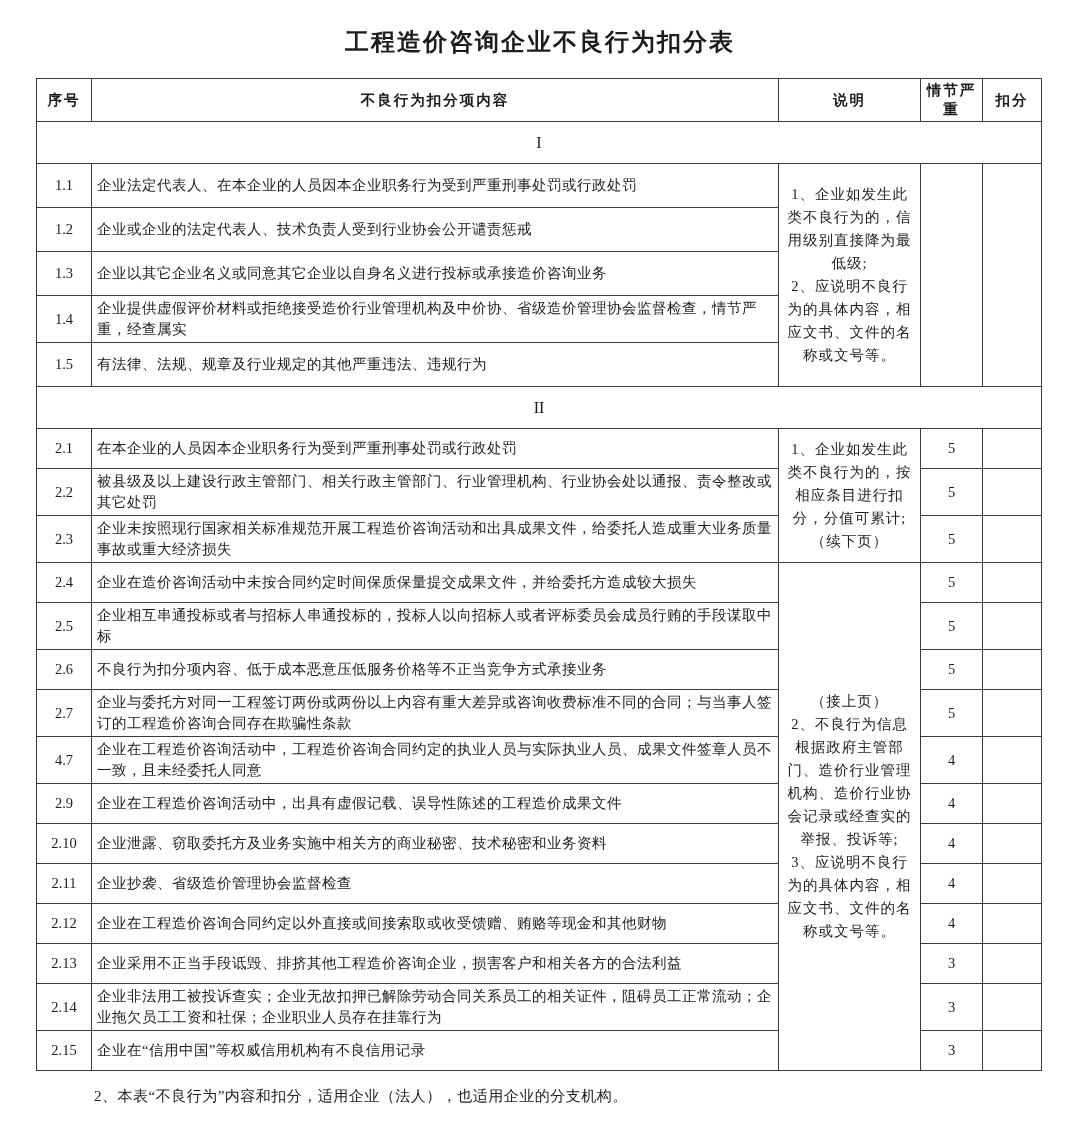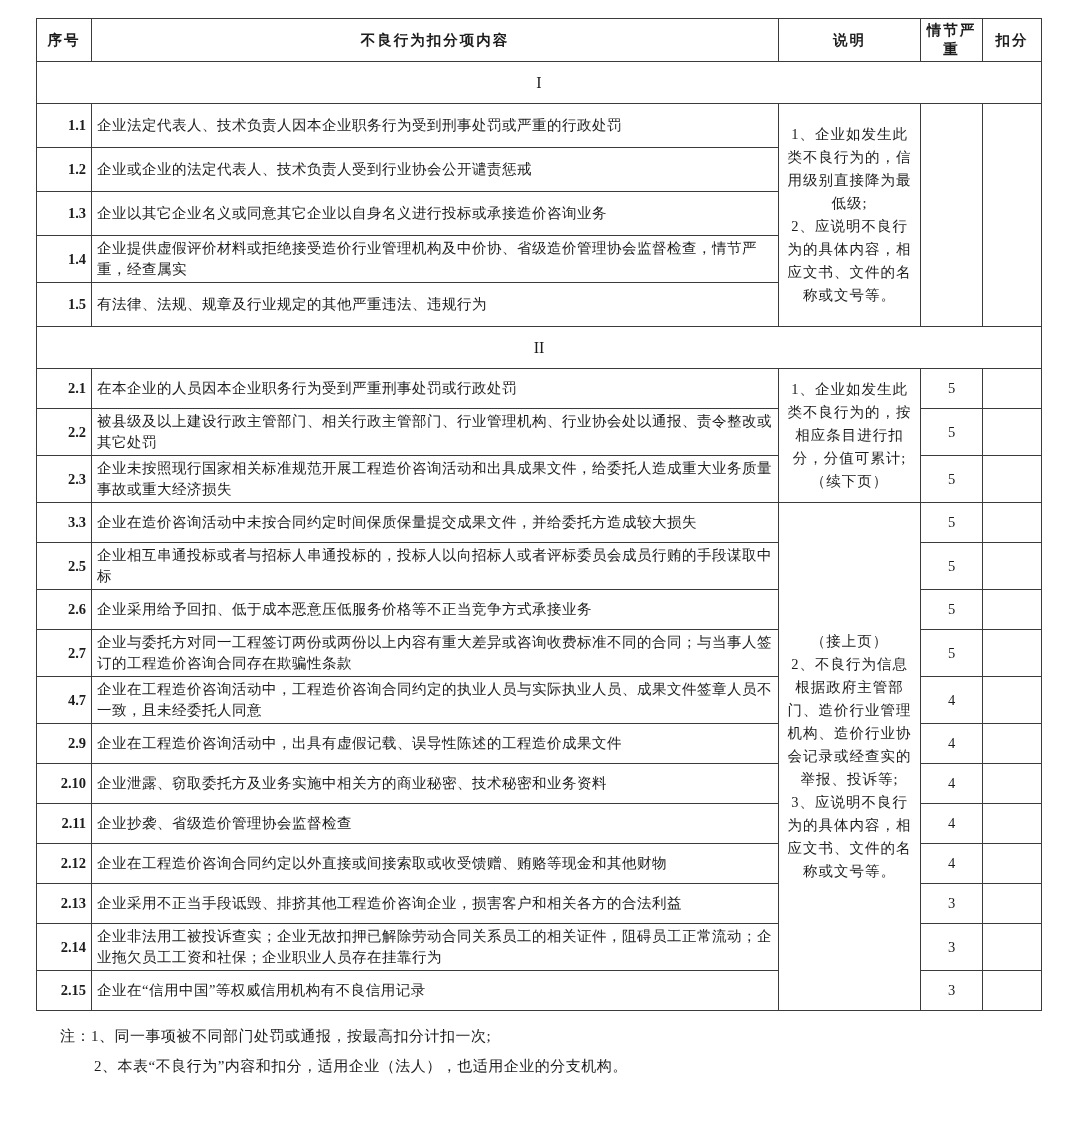--- a/index.html
+++ b/index.html
@@ -33,21 +33,21 @@
     vertical-align:middle;
     overflow:hidden;
   }
   tr.hdr { height:38px; }
   tr.hdr th { font-weight:bold; text-align:center; letter-spacing:2px; padding:2px 1px; }
   tr.section { height:42px; }
   tr.section td { text-align:center; font-size:16px; font-family:"Liberation Serif",serif; }
   tr.s1 { height:44px; }
   tr.s2 { height:40px; }
   tr.tall { height:46px; }
-  td.num { text-align:right; font-size:15px;font-weight:bold; }
+  td.num { text-align:center; font-size:15px; }
   td.content { text-align:left; line-height:21px; letter-spacing:0.5px; }
   td.note-cell {
     white-space:pre-line;
     line-height:23px;
     letter-spacing:1px;
     text-align:center;
     padding:4px 4px;
   }
   td.v-top { vertical-align:top;margin-left:48px; }
   td.score { text-align:center; font-size:15px; }
@@ -57,20 +57,21 @@
     line-height:30px;
     letter-spacing:0.5px;
   }
   .fn-line2 { margin-left:34px; }
 </style>
 </head>
 <body>
 
 <div class="page">
 
+  <div class="title">工程造价咨询企业不良行为扣分表</div>
 
   <table class="deduction">
     <colgroup>
         <col class="c1">
         <col class="c2">
         <col class="c3">
         <col class="c4">
         <col class="c5">
       </colgroup>
 
@@ -82,21 +83,21 @@
       <th>情节严重</th>
       <th>扣分</th>
     </tr>
 
     <tr class="section">
       <td colspan="5">I</td>
     </tr>
 
     <tr class="s1">
       <td class="num">1.1</td>
-      <td class="content">企业法定代表人、技术负责人因本企业职务行为受到刑事处罚或严重的行政处罚</td>
+      <td class="content">企业法定代表人、在本企业的人员因本企业职务行为受到严重刑事处罚或行政处罚</td>
       <td class="note-cell" rowspan="5">1、企业如发生此类不良行为的，信用级别直接降为最低级;
 2、应说明不良行为的具体内容，相应文书、文件的名称或文号等。</td>
       <td class="score" rowspan="5"></td>
       <td class="score" rowspan="5"></td>
     </tr>
     <tr class="s1">
       <td class="num">1.2</td>
       <td class="content">企业或企业的法定代表人、技术负责人受到行业协会公开谴责惩戒</td>
     </tr>
     <tr class="s1">
@@ -130,37 +131,37 @@
       <td class="score">5</td>
       <td class="score"></td>
     </tr>
     <tr class="s2 tall">
       <td class="num">2.3</td>
       <td class="content">企业未按照现行国家相关标准规范开展工程造价咨询活动和出具成果文件，给委托人造成重大业务质量事故或重大经济损失</td>
       <td class="score">5</td>
       <td class="score"></td>
     </tr>
     <tr class="s2">
-      <td class="num">3.3</td>
+      <td class="num">2.4</td>
       <td class="content">企业在造价咨询活动中未按合同约定时间保质保量提交成果文件，并给委托方造成较大损失</td>
       <td class="note-cell v-top" rowspan="12">（接上页）
 2、不良行为信息根据政府主管部门、造价行业管理机构、造价行业协会记录或经查实的举报、投诉等;
 3、应说明不良行为的具体内容，相应文书、文件的名称或文号等。</td>
       <td class="score">5</td>
       <td class="score"></td>
     </tr>
     <tr class="s2">
       <td class="num">2.5</td>
       <td class="content">企业相互串通投标或者与招标人串通投标的，投标人以向招标人或者评标委员会成员行贿的手段谋取中标</td>
       <td class="score">5</td>
       <td class="score"></td>
     </tr>
     <tr class="s2">
       <td class="num">2.6</td>
-      <td class="content">企业采用给予回扣、低于成本恶意压低服务价格等不正当竞争方式承接业务</td>
+      <td class="content">不良行为扣分项内容、低于成本恶意压低服务价格等不正当竞争方式承接业务</td>
       <td class="score">5</td>
       <td class="score"></td>
     </tr>
     <tr class="s2 tall">
       <td class="num">2.7</td>
       <td class="content">企业与委托方对同一工程签订两份或两份以上内容有重大差异或咨询收费标准不同的合同；与当事人签订的工程造价咨询合同存在欺骗性条款</td>
       <td class="score">5</td>
       <td class="score"></td>
     </tr>
     <tr class="s2 tall">
@@ -208,17 +209,16 @@
     <tr class="s2">
       <td class="num">2.15</td>
       <td class="content">企业在“信用中国”等权威信用机构有不良信用记录</td>
       <td class="score">3</td>
       <td class="score"></td>
     </tr>
   </tbody>
     </table>
 
   <div class="footnotes">
-    <div class="fn-line"><span>注：</span><span>1、同一事项被不同部门处罚或通报，按最高扣分计扣一次;</span></div>
     <div class="fn-line fn-line2"><span>2、本表“不良行为”内容和扣分，适用企业（法人），也适用企业的分支机构。</span></div>
   </div>
 
 </div>
 
 </body></html>

